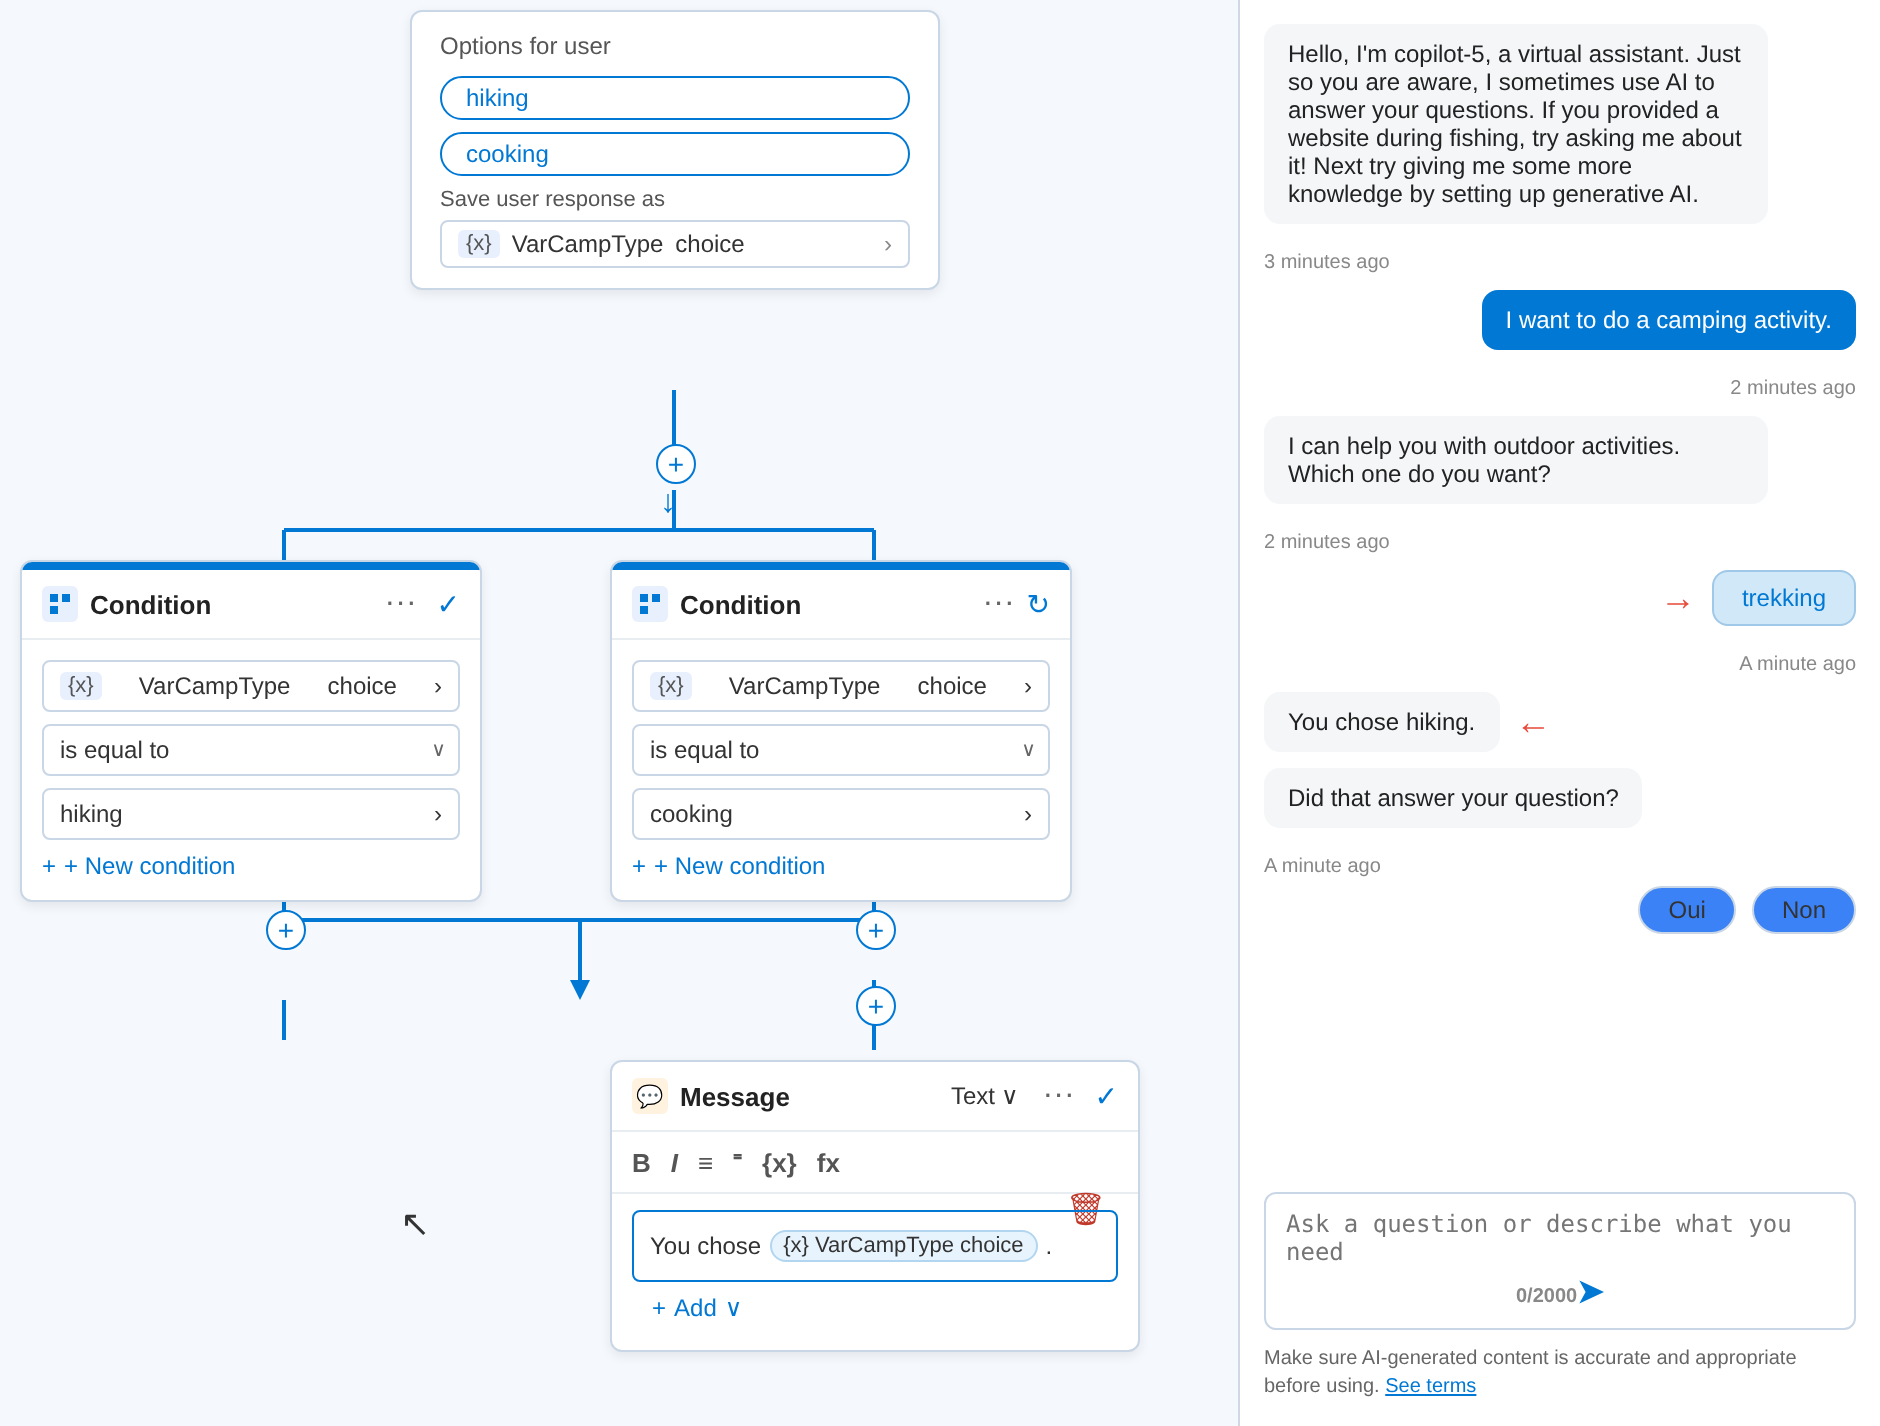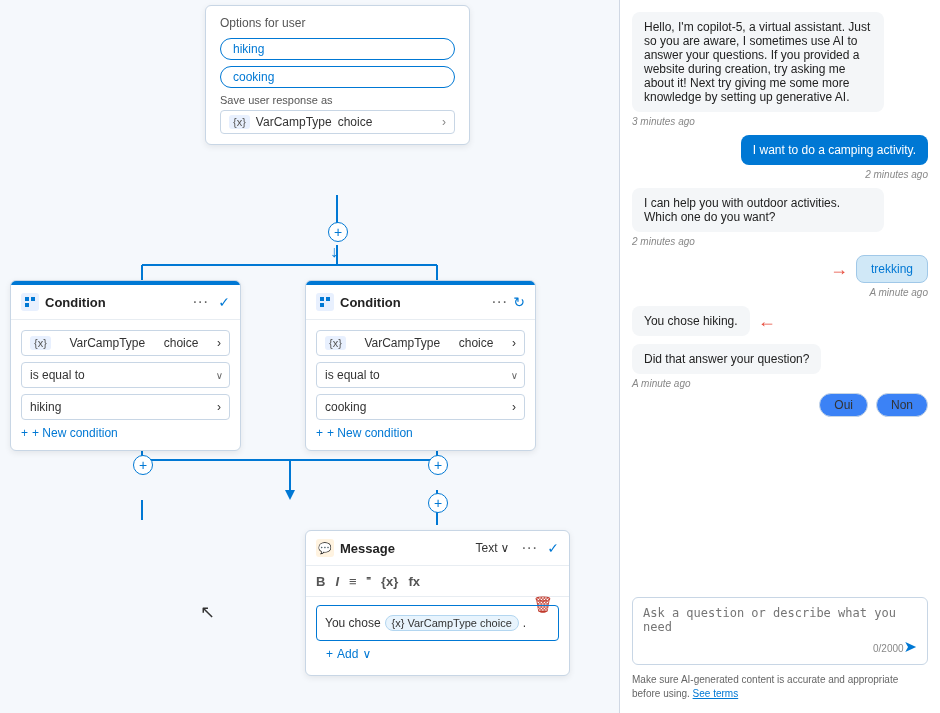--- a/index.html
+++ b/index.html
@@ -337,22 +337,21 @@
       border-radius: 8px;
       padding: 6px 14px;
       font-size: 12px;
       align-self: flex-end;
       border: 1px solid #a0c8e8;
     }
 
     .timestamp {
       font-size: 10px;
       color: #888;
-      margin-top: 4px;
-      font-style: italic;
+      margin-top: 14px;
     }
 
     .timestamp-right {
       align-self: flex-end;
     }
 
     .trekking-row {
       display: flex;
       align-items: center;
       justify-content: flex-end;
@@ -615,21 +614,21 @@
     </div>
   </div>
 
   <div style="position:absolute; bottom:90px; left:200px; font-size:18px; color:#333;">↖</div>
 
 </div>
 
 <div class="chat-panel">
 
   <div class="chat-message">
-    <div class="chat-bubble-left">Hello, I'm copilot-5, a virtual assistant. Just so you are aware, I sometimes use AI to answer your questions. If you provided a website during creation, try asking me about it! Next try giving me some more knowledge by setting up generative AI.</div>
+    <div class="chat-bubble-left">Hello, I'm copilot-5, a virtual assistant. Just so you are aware, I sometimes use AI to answer your questions. If you provided a website during fishing, try asking me about it! Next try giving me some more knowledge by setting up generative AI.</div>
     <span class="timestamp">3 minutes ago</span>
   </div>
 
   <div class="chat-message">
     <div class="chat-bubble-right">I want to do a camping activity.</div>
     <span class="timestamp timestamp-right">2 minutes ago</span>
   </div>
 
   <div class="chat-message">
     <div class="chat-bubble-left">I can help you with outdoor activities. Which one do you want?</div>
@@ -655,21 +654,21 @@
     <div class="chat-bubble-left">Did that answer your question?</div>
     <span class="timestamp">A minute ago</span>
     <div class="oui-non">
       <button class="oui-btn">Oui</button>
       <button class="non-btn">Non</button>
     </div>
   </div>
 
   <div class="chat-input-area">
     <textarea class="chat-input" rows="2" placeholder="Ask a question or describe what you need" style=""></textarea>
-    <div style="display:flex; justify-content:flex-end; align-items:center;">
+    <div style="display:flex; justify-content:center; align-items:center;font-weight:bold;">
       <span class="char-count">0/2000</span>
       <span class="send-btn">➤</span>
     </div>
   </div>
 
   <div class="disclaimer">
     <span>Make sure AI-generated content is accurate and appropriate before using.</span>
     <a href="#">See terms</a>
   </div>
 

